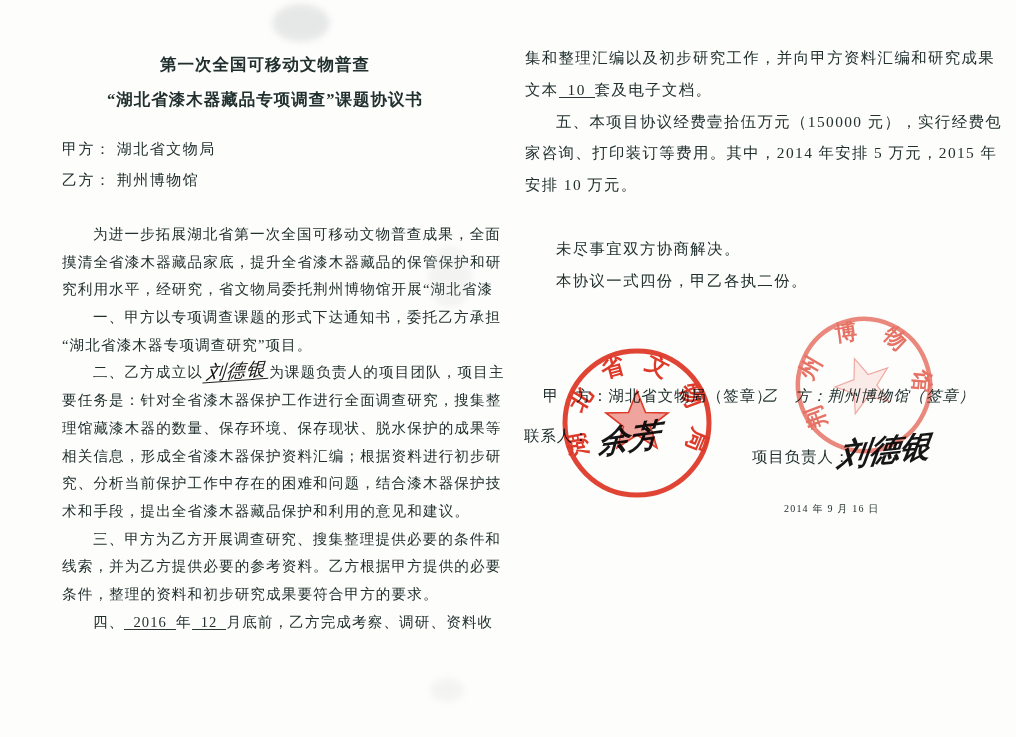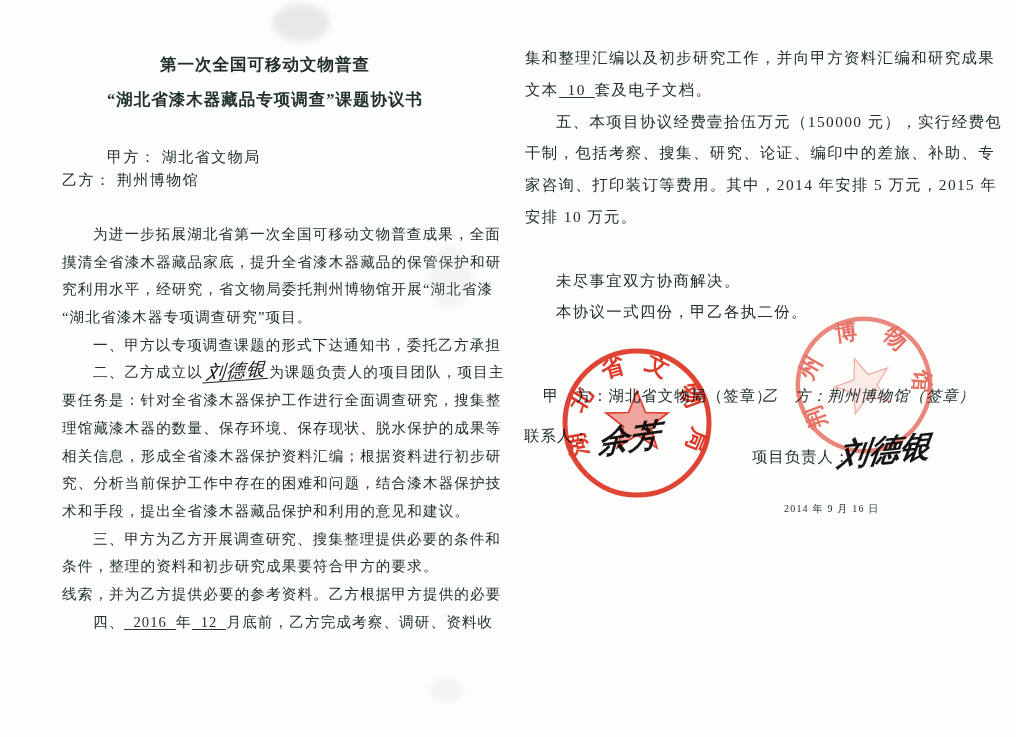--- a/index.html
+++ b/index.html
@@ -51,52 +51,51 @@
   .seal{mix-blend-mode:multiply;}
   
   .smudge{border-radius:50%;filter:blur(3px);}
 </style>
 </head>
 <body>
 
 <div class="abs title" style="top:54px;">第一次全国可移动文物普查</div>
 <div class="abs title" style="top:89px;">“湖北省漆木器藏品专项调查”课题协议书</div>
 
-<div class="abs party" style="top:148px;margin-left:45px;">甲方： 湖北省文物局</div>
+<div class="abs party" style="top:140px;">甲方： 湖北省文物局</div>
 <div class="abs party" style="top:171px;">乙方： 荆州博物馆</div>
 
 <div class="abs lbody">
   <div class="ln ind">为进一步拓展湖北省第一次全国可移动文物普查成果，全面</div>
   <div class="ln">摸清全省漆木器藏品家底，提升全省漆木器藏品的保管保护和研</div>
   <div class="ln">究利用水平，经研究，省文物局委托荆州博物馆开展“湖北省漆</div>
+  <div class="ln ind">一、甲方以专项调查课题的形式下达通知书，委托乙方承担</div>
   <div class="ln">“湖北省漆木器专项调查研究”项目。</div>
-  <div class="ln ind">一、甲方以专项调查课题的形式下达通知书，委托乙方承担</div>
   <div class="ln ind">
     <span>二、乙方成立以</span><span class="handsign inline-sign">刘德银</span><span>为课题负责人的项目团队，项目主</span>
   </div>
   <div class="ln">要任务是：针对全省漆木器保护工作进行全面调查研究，搜集整</div>
   <div class="ln">理馆藏漆木器的数量、保存环境、保存现状、脱水保护的成果等</div>
   <div class="ln">相关信息，形成全省漆木器保护资料汇编；根据资料进行初步研</div>
   <div class="ln">究、分析当前保护工作中存在的困难和问题，结合漆木器保护技</div>
   <div class="ln">术和手段，提出全省漆木器藏品保护和利用的意见和建议。</div>
   <div class="ln ind">三、甲方为乙方开展调查研究、搜集整理提供必要的条件和</div>
+  <div class="ln">线索，并为乙方提供必要的参考资料。乙方根据甲方提供的必要</div>
   <div class="ln">条件，整理的资料和初步研究成果要符合甲方的要求。</div>
-  <div class="ln">线索，并为乙方提供必要的参考资料。乙方根据甲方提供的必要</div>
   <div class="ln ind">
     <span>四、</span><span class="fill">2016</span><span>年</span><span class="fill">12</span><span>月底前，乙方完成考察、调研、资料收</span>
   </div>
 </div>
 
 <div class="abs rbody">
   <div class="ln">集和整理汇编以及初步研究工作，并向甲方资料汇编和研究成果</div>
   <div class="ln">
     <span>文本</span><span class="fill">10</span><span>套及电子文档。</span>
   </div>
   <div class="ln ind">五、本项目协议经费壹拾伍万元（150000 元），实行经费包</div>
-  <div class="ln">干制，包括考察、搜集、研究、论证、编印中的差旅、补助、专</div>
   <div class="ln">家咨询、打印装订等费用。其中，2014 年安排 5 万元，2015 年</div>
   <div class="ln">安排 10 万元。</div>
   <div class="blank"></div>
   <div class="ln ind">未尽事宜双方协商解决。</div>
   <div class="ln ind">本协议一式四份，甲乙各执二份。</div>
 </div>
 
 <div class="abs signrow" style="left:543px;top:386px;text-align:center;">甲　方：湖北省文物局（签章）</div>
 <div class="abs signrow" style="left:762px;top:386px;font-style:italic;">乙　方：荆州博物馆（签章）</div>
 

